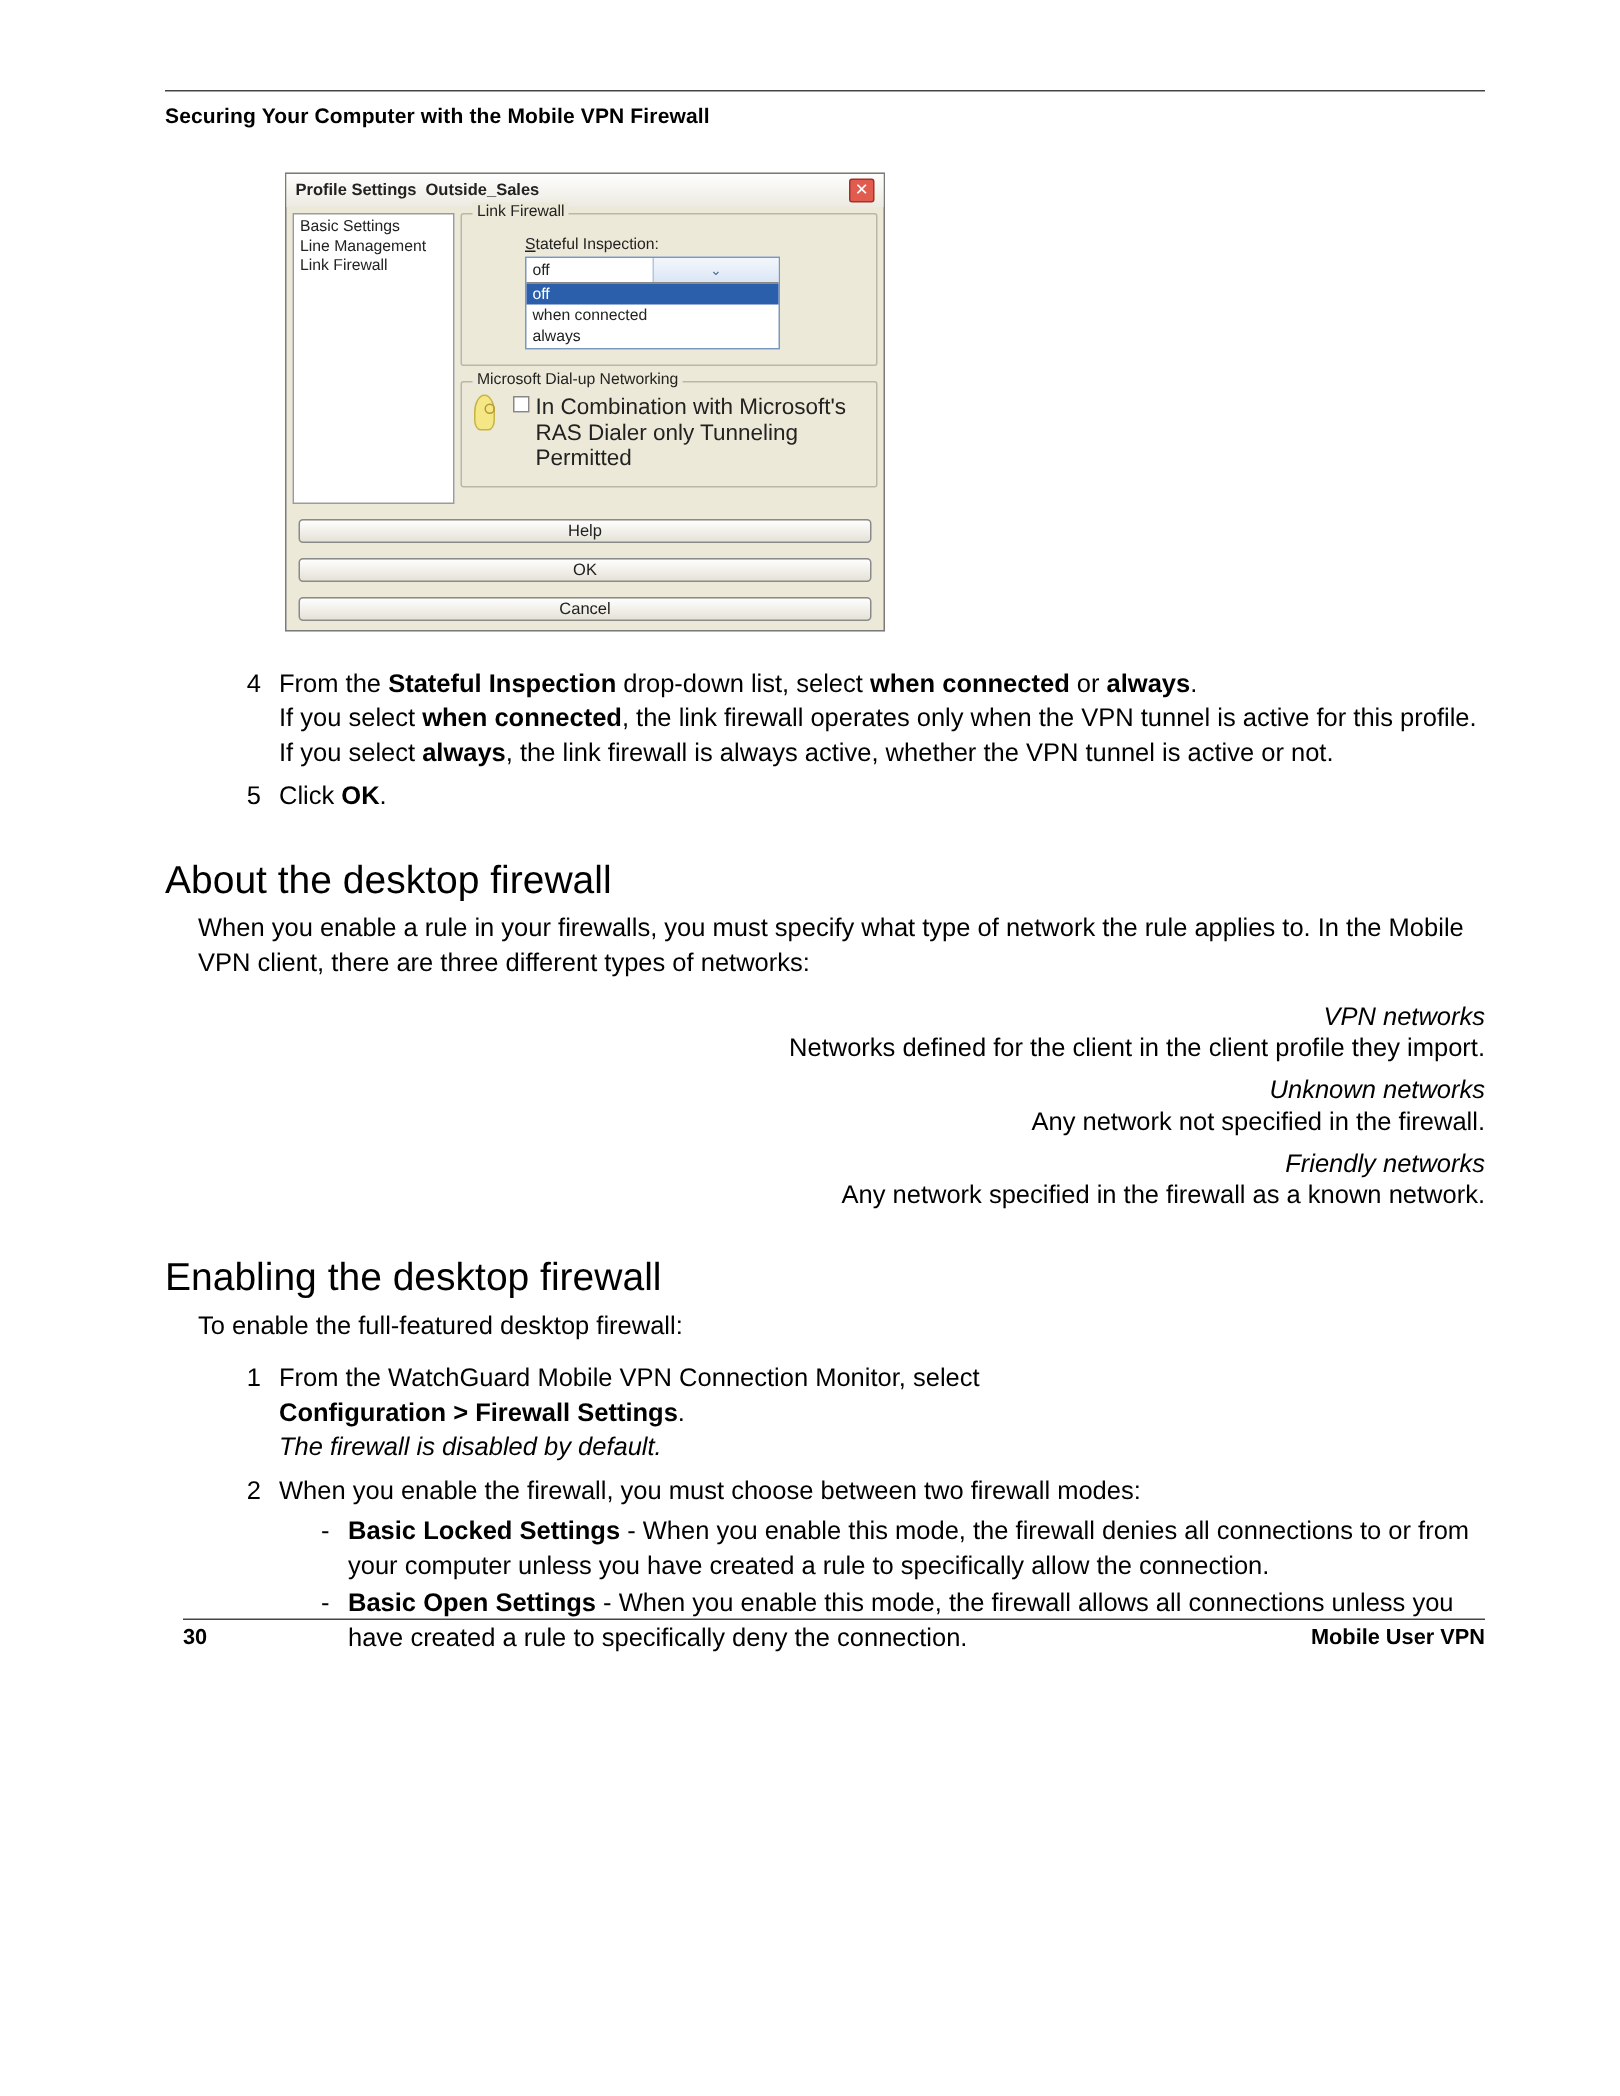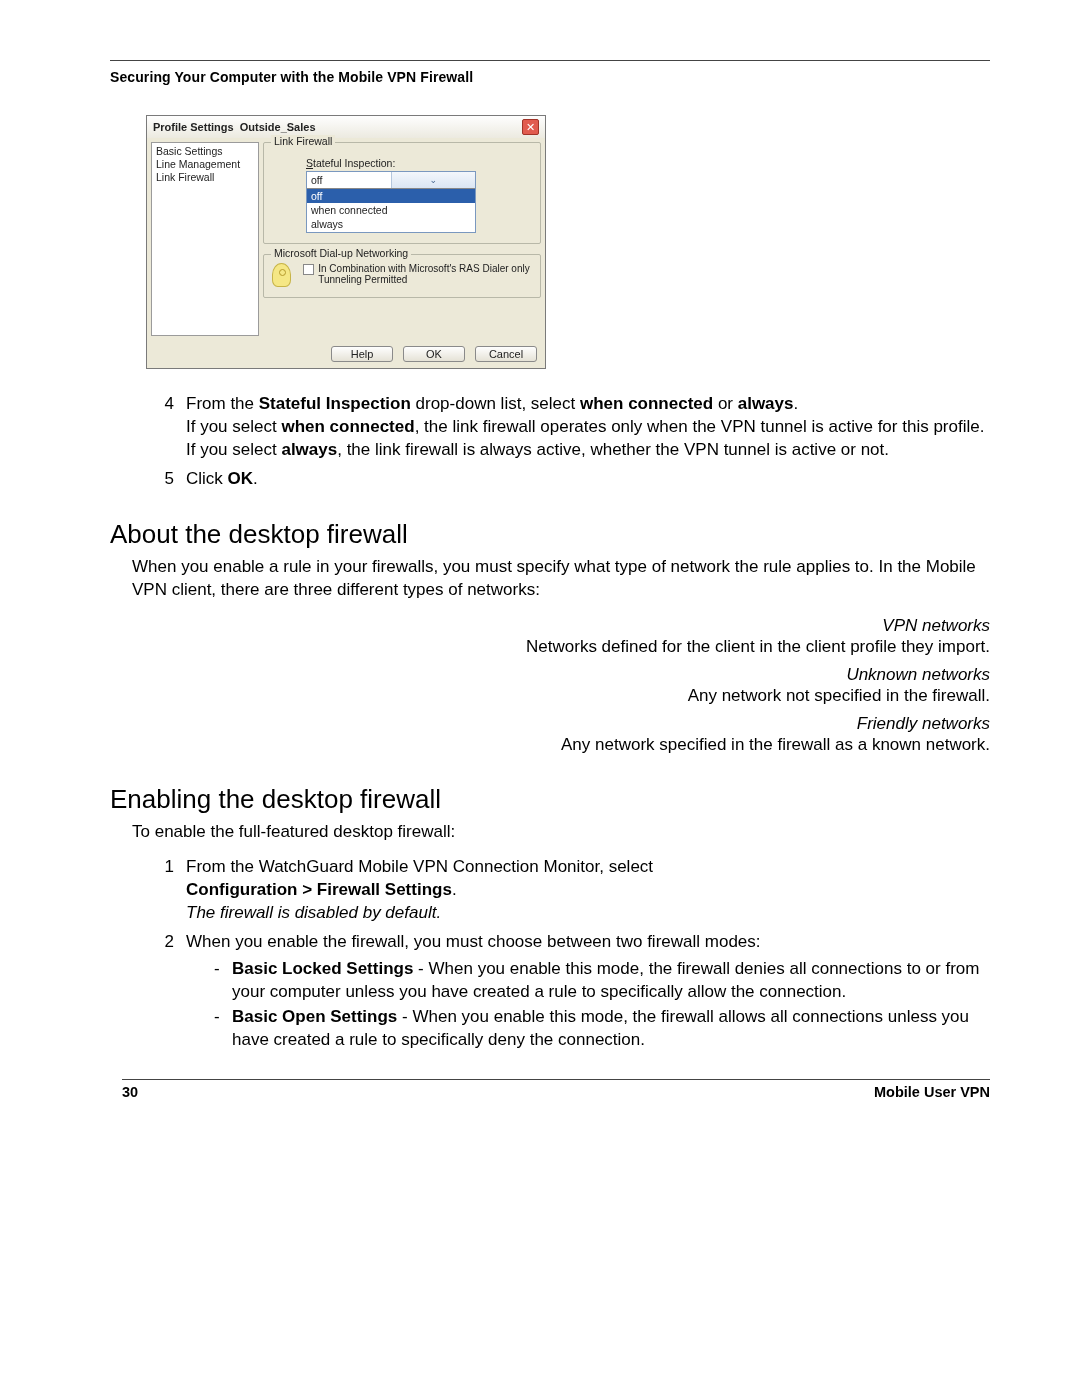--- a/index.html
+++ b/index.html
@@ -23,21 +23,21 @@
   }
   .running-head {
     font-size: 14px;
     font-weight: 700;
     letter-spacing: 0.1px;
     margin-bottom: 30px;
   }
   
   .dialog {
     width: 400px;
-    margin-left: 36px;
+    margin-left: 80px;
     border: 1px solid #7a7a7a;
     background: #ece9d8;
     font-family: Tahoma, Arial, sans-serif;
     font-size: 11px;
     color: #222;
   }
   .dialog-title {
     background: linear-gradient(#fefefe, #eceae0);
     padding: 3px 6px;
     display: flex;
@@ -136,27 +136,28 @@
   .dd-btn {
     width:16px; height:16px;
     border-left: 1px solid #b4c6dd;
     background: linear-gradient(#f3f7fc,#dbe6f4);
     display:inline-flex; align-items:center; justify-content:center;
     font-size: 9px; color: #4a6a93;
   }
   .opts { border-top: 1px solid #888; }
   .opts div { padding: 0 4px; line-height: 1.35; }
   .opts .hl { background: #2b5fab; color: #fff; }
-  .cbrow { display:flex; align-items:flex-start; gap:4px; font-size:10px; margin-left:4px; }
+  .cbrow { display:flex; align-items:flex-start; gap:4px; font-size:15px; margin-left:4px; }
   .cb { width:11px; height:11px; border:1px solid #888; background:#fff; flex-shrink:0; margin-top:1px;}
   .dialog-footer {
     display:flex;
     justify-content:flex-end;
     gap:10px;
     padding: 6px 8px;
+    flex-direction: column;
   }
   .dbtn {
     min-width:62px;
     text-align:center;
     font-size: 11px;
     padding: 1px 0;
     border: 1px solid #8a8a8a;
     border-radius: 3px;
     background: linear-gradient(#fefefe, #e5e2d6);
   }

